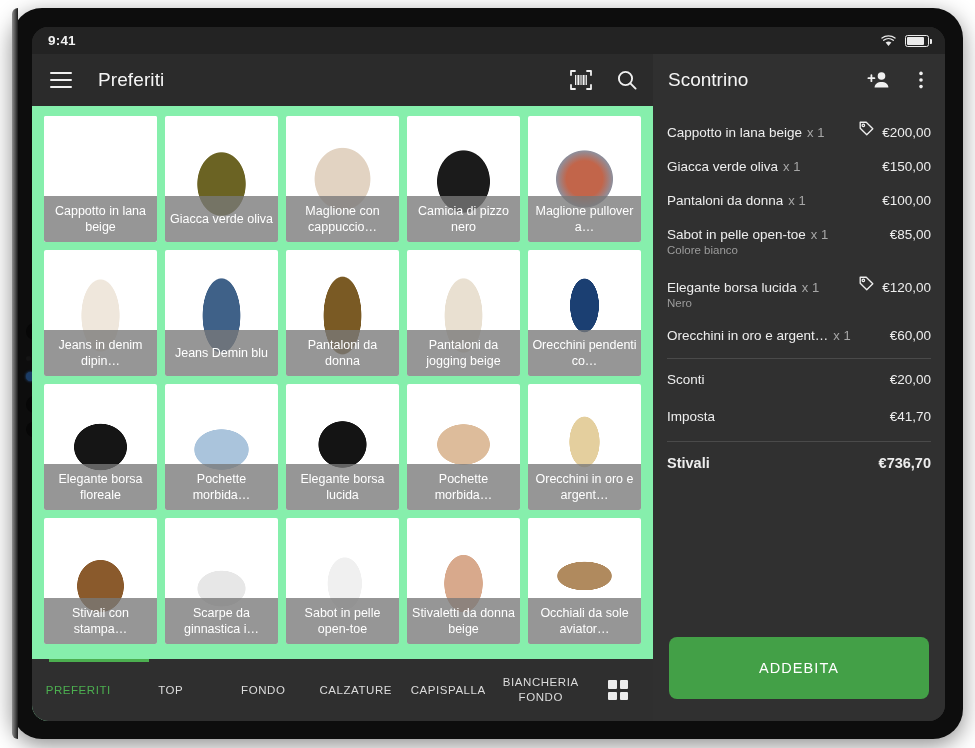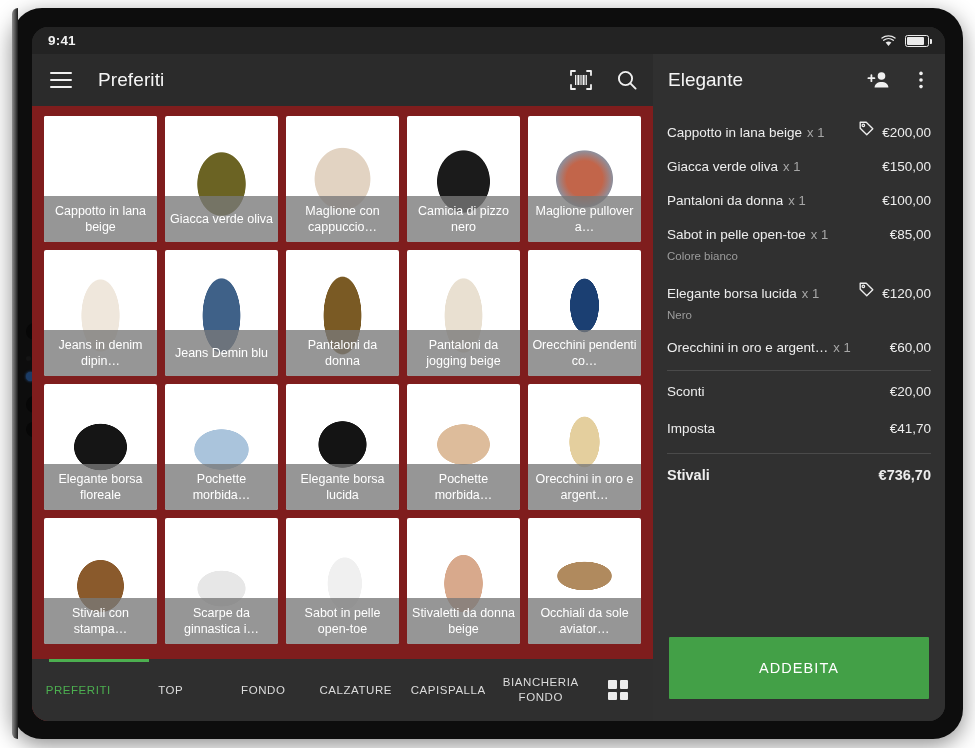--- a/index.html
+++ b/index.html
@@ -55,21 +55,21 @@
   #status-time { font-size: 13.5px; font-weight: bold; letter-spacing: .2px; }
   #status-icons { margin-left: auto; display: flex; align-items: center; gap: 9px; }
   .wifi-ico { width: 15px; height: 12px; display:block; }
   .batt-ico { width: 24px; height: 12px; border: 1.6px solid #eaeaea; border-radius: 2.5px; position: relative; }
   .batt-ico::after { content:''; position:absolute; right:-4px; top:3px; width:2.5px; height:5px; background:#eaeaea; border-radius:0 1px 1px 0; }
   .batt-ico::before { content:''; position:absolute; left:1px; top:1px; bottom:1px; width:17px; background:#eaeaea; border-radius:1px; }
 
   #body-area { flex: 1 1 auto; display: flex; min-height: 0; }
 
   
-  #catalog { flex: 1 1 auto; display: flex; flex-direction: column; background: #7f1d1d; min-width:0; }
+  #catalog { flex: 1 1 auto; display: flex; flex-direction: column; background: #86efac; min-width:0; }
   #catalog-appbar {
     height: 52px; display: flex; align-items: center;
     padding: 0 14px 0 18px; background: #2b2b2b; flex: 0 0 auto;
   }
   #menu-icon { width: 22px; height: 16px; display:flex; flex-direction:column; justify-content:space-between; cursor:pointer; }
   #menu-icon span { display:block; height:2px; background:#f0f0f0; border-radius:1px; }
   #catalog-title { margin-left: 26px; color: #f5f5f5; font-size: 19px; letter-spacing: .1px; }
   #appbar-actions { margin-left: auto; display: flex; align-items: center; gap: 22px; }
   .appbar-ico { width: 24px; height: 24px; cursor: pointer; }
 
@@ -116,33 +116,33 @@
   #receipt-actions { margin-left: auto; display:flex; align-items:center; gap: 20px; }
   #receipt-list { flex: 1 1 auto; padding: 4px 14px 0 14px; overflow: hidden; }
 
   .line-item { padding: 10px 0 9px 0; }
   .li-row { display: flex; align-items: baseline; }
   .li-name { color: #ededed; font-size: 13.5px; white-space: nowrap; overflow: hidden; text-overflow: ellipsis; }
   .li-qty { color: #a7a7a7; font-size: 13px; margin-left: 5px; white-space: nowrap; }
   .li-tag { margin-left: auto; margin-right: 7px; display:flex; align-items:center; }
   .li-price { color: #ededed; font-size: 13.5px; white-space: nowrap; }
   .li-price.pushed { margin-left: auto; }
-  .li-sub { color: #9c9c9c; font-size: 11.5px; margin-top: 8px; }
+  .li-sub { color: #9c9c9c; font-size: 11.5px; margin-top: 2px; }
 
   .rdivider { height: 1px; background: #4a4a4a; margin: 6px 0 2px 0; }
   .summary-row { display: flex; align-items: flex-end; padding: 11px 0; }
   .summary-label { color: #ededed; font-size: 13.5px; }
   .summary-value { margin-left: auto; color: #ededed; font-size: 13.5px; }
   .summary-row.total .summary-label,
   .summary-row.total .summary-value { font-weight: bold; font-size: 14.5px; }
 
   #receipt-footer { flex: 0 0 auto; padding: 0 16px 22px 16px; }
   #charge-button {
     width: 100%; height: 62px; background: #43a047; color: #ffffff;
-    border: none; border-radius: 1px; font-size: 14.5px; letter-spacing: 1.1px;
+    border: none; border-radius: 8px; font-size: 14.5px; letter-spacing: 1.1px;
     font-family: "Liberation Sans", sans-serif; cursor: pointer;
   }
 </style>
 </head>
 <body>
 
 <div id="device-frame">
   <div id="bezel-edge"></div>
   <div class="side-btn" id="btn-power"></div>
   <div class="side-btn" id="btn-dot"></div>
@@ -294,21 +294,21 @@
                 <i></i>
                 <i></i>
                 <i></i>
               </div>
           </div>
         </div>
       </div>
 
       <div id="receipt">
         <div id="receipt-appbar">
-          <div id="receipt-title">Elegante</div>
+          <div id="receipt-title">Scontrino</div>
           <div id="receipt-actions">
             <svg width="24" height="24" viewBox="0 0 24 24">
               <circle cx="14.5" cy="8" r="3.8" fill="#f0f0f0"></circle>
               <path d="M7.6 19.6c0-3.6 3.1-5.6 6.9-5.6s6.9 2 6.9 5.6z" fill="#f0f0f0"></path>
               <path d="M4.4 7.2v6M1.4 10.2h6" stroke="#f0f0f0" stroke-width="1.8" stroke-linecap="round"></path>
             </svg>
             <svg width="20" height="24" viewBox="0 0 20 24">
               <circle cx="10" cy="5.4" r="1.8" fill="#f0f0f0"></circle>
               <circle cx="10" cy="12" r="1.8" fill="#f0f0f0"></circle>
               <circle cx="10" cy="18.6" r="1.8" fill="#f0f0f0"></circle>

